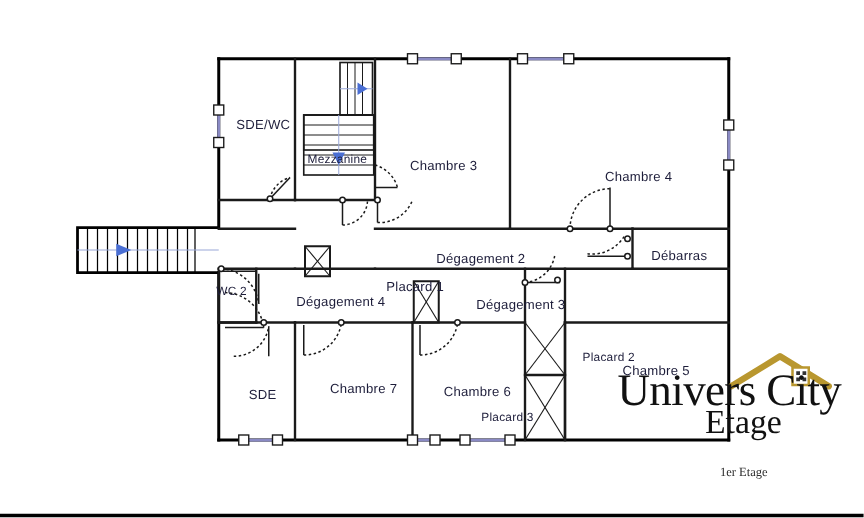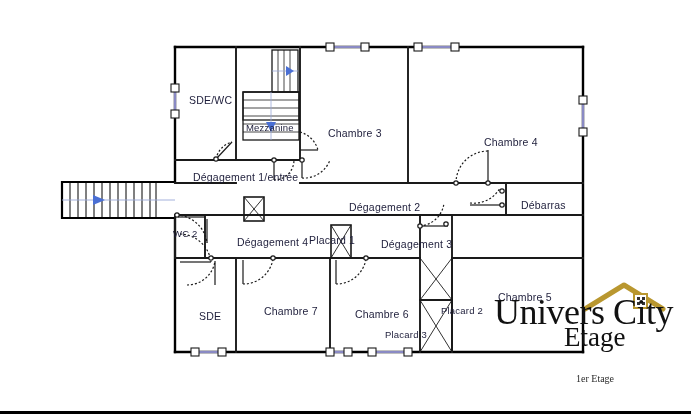--- a/index.html
+++ b/index.html
@@ -276,28 +276,27 @@
         <path d="M178 217 L205 217"></path>
       </g>
     </g>
 
   </svg>
 
   <div class="room-label" style="left:189px;top:94px;">SDE/WC</div>
   <div class="room-label lbl-sm" style="left:246px;top:122px;">Mezzanine</div>
   <div class="room-label" style="left:328px;top:127px;">Chambre 3</div>
   <div class="room-label" style="left:484px;top:136px;">Chambre 4</div>
-  <div class="room-label" style="left:193px;top:171px;">Dégagement 1/entrée</div>
   <div class="room-label" style="left:349px;top:201px;">Dégagement 2</div>
   <div class="room-label" style="left:521px;top:199px;">Débarras</div>
   <div class="room-label lbl-sm" style="left:173px;top:228px;">WC 2</div>
   <div class="room-label" style="left:237px;top:236px;">Dégagement 4</div>
-  <div class="room-label" style="left:309px;top:234px;">Placard 1</div>
+  <div class="room-label" style="left:309px;top:224px;">Placard 1</div>
   <div class="room-label" style="left:381px;top:238px;">Dégagement 3</div>
-  <div class="room-label lbl-sm" style="left:441px;top:281px;margin-top:24px;">Placard 2</div>
+  <div class="room-label lbl-sm" style="left:466px;top:281px;">Placard 2</div>
   <div class="room-label lbl-sm" style="left:385px;top:329px;">Placard 3</div>
   <div class="room-label" style="left:498px;top:291px;">Chambre 5</div>
   <div class="room-label" style="left:355px;top:308px;">Chambre 6</div>
   <div class="room-label" style="left:264px;top:305px;">Chambre 7</div>
   <div class="room-label" style="left:199px;top:310px;">SDE</div>
 
   <div class="floor-note" style="left:576px;top:373px;">1er Etage</div>
 
   <div id="logo">
     <svg class="roof" viewBox="0 0 86 30">

